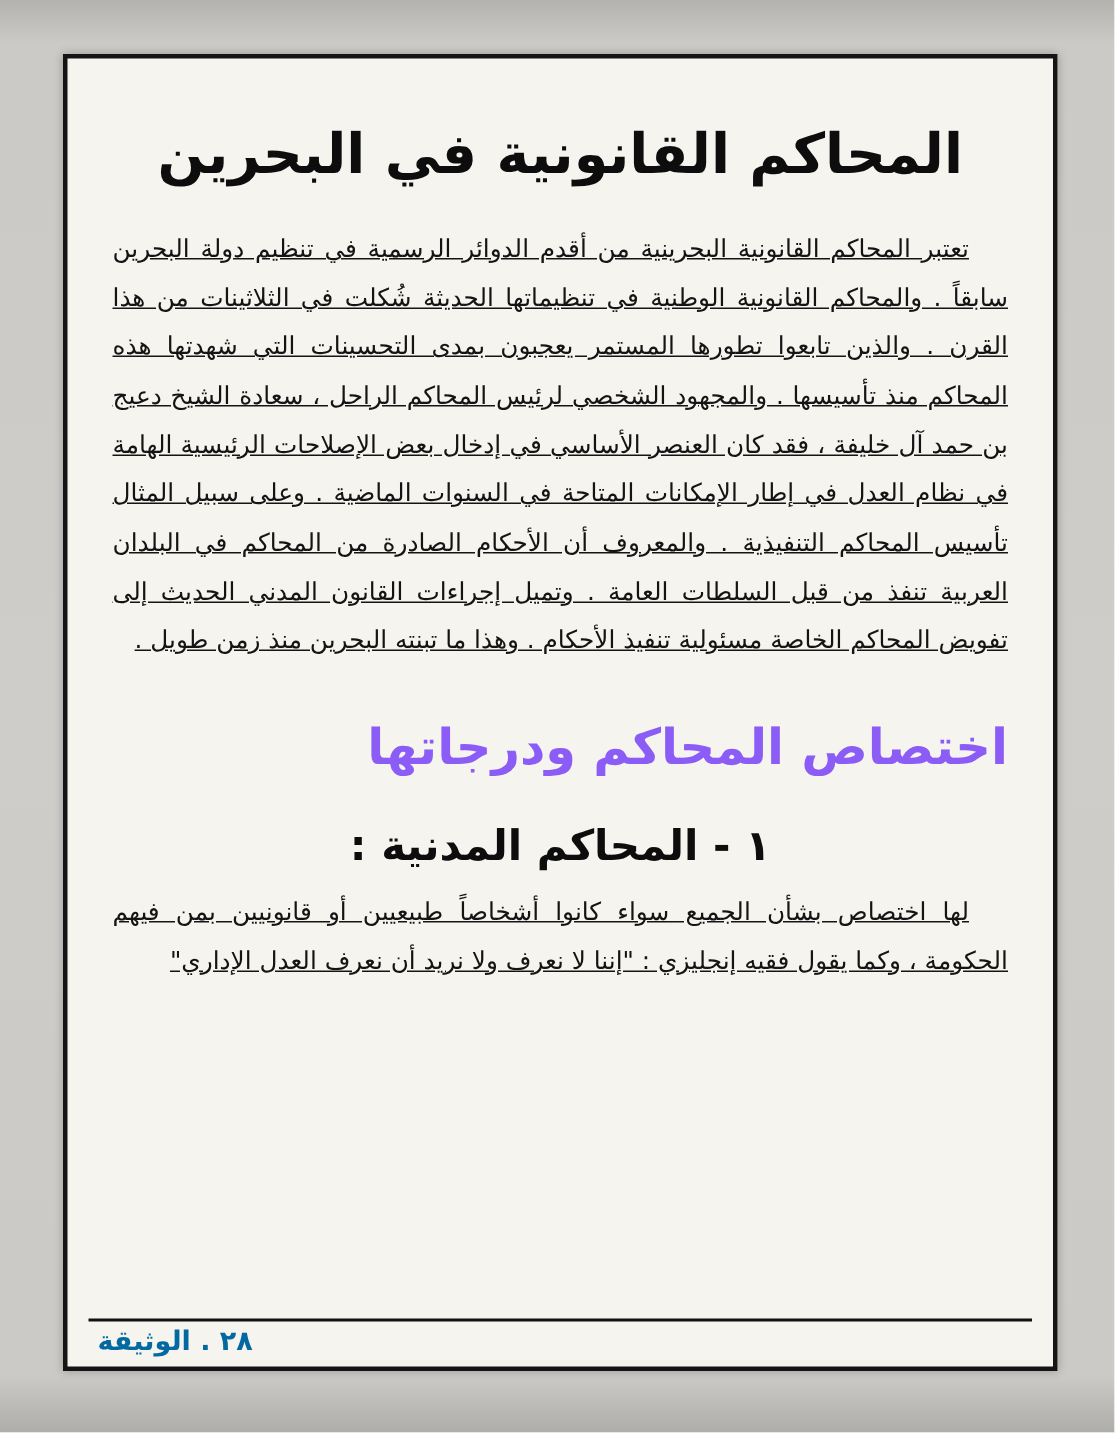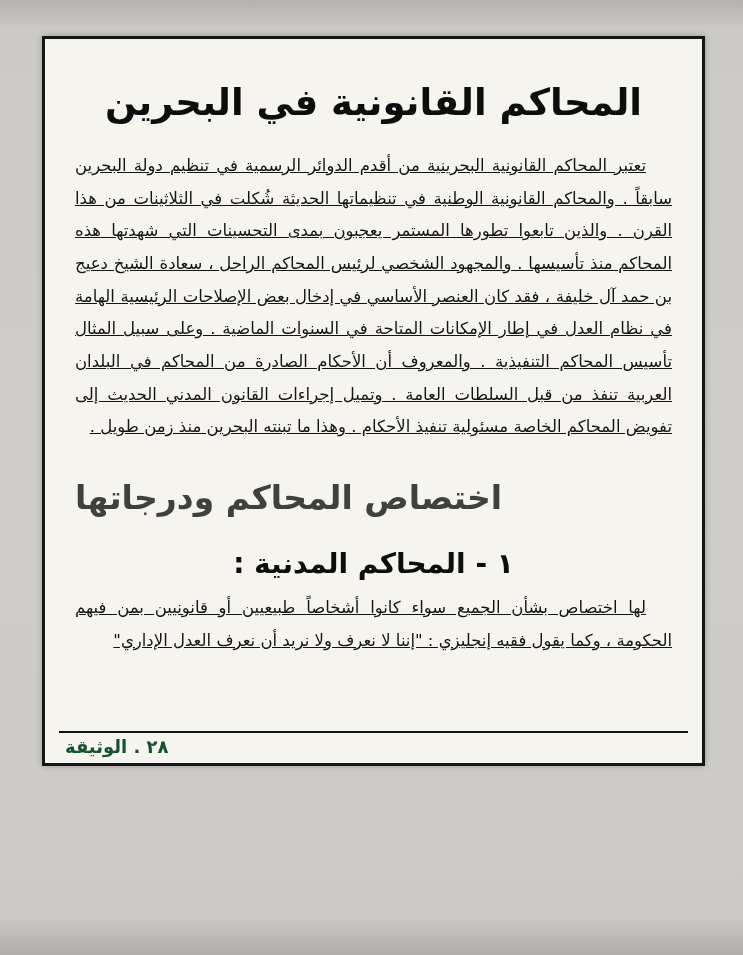--- a/index.html
+++ b/index.html
@@ -14,21 +14,21 @@
     position: relative;
     width: 743px;
     height: 955px;
     background: linear-gradient(180deg, #b3b2af 0%, #cbcac7 3%, #cecdca 50%, #cbcac7 96%, #aeadaa 100%);
   }
   .page {
     position: absolute;
     left: 42px;
     top: 36px;
     width: 663px;
-    height: 730px;
+    height: 878px;
     box-sizing: border-box;
     background: #f6f4ef;
     border: 3px solid #151515;
     box-shadow: 0 0 6px rgba(0,0,0,0.25);
     padding: 24px 30px 0 30px;
   }
   .title {
     margin: 18px 0 26px 0;
     text-align: center;
     font-size: 37px;
@@ -44,24 +44,24 @@
     line-height: 1.98;
     color: #141414;
     margin: 11px 0 14px 0;
     text-decoration: underline;
   }
   .indent {
     text-indent: 26px;
   }
   .section-heading {
     margin: 34px 0 30px 0;
-    text-align: left;
+    text-align: right;
     font-size: 33px;
     font-weight: bold;
-    color: #404040;
+    color: #8b5cf6;
     direction: rtl;
   }
   .subheading {
     margin: 14px 0 12px 0;
     text-align: center;
     font-size: 28px;
     font-weight: bold;
     color: #0d0d0d;
     direction: rtl;
   }
@@ -80,21 +80,21 @@
     margin-left: 42px;
     font-size: 15px;
     font-weight: bold;
     letter-spacing: 0.5px;
     color: #101010;
     direction: ltr;
   }
   .footer-right {
     font-size: 18px;
     font-weight: bold;
-    color: #14532d;
+    color: #0369a1;
   }
 </style>
 </head>
 <body>
 
 <div class="bg">
   <div class="page">
 
     <h1 class="title">المحاكم القانونية في البحرين</h1>
 

